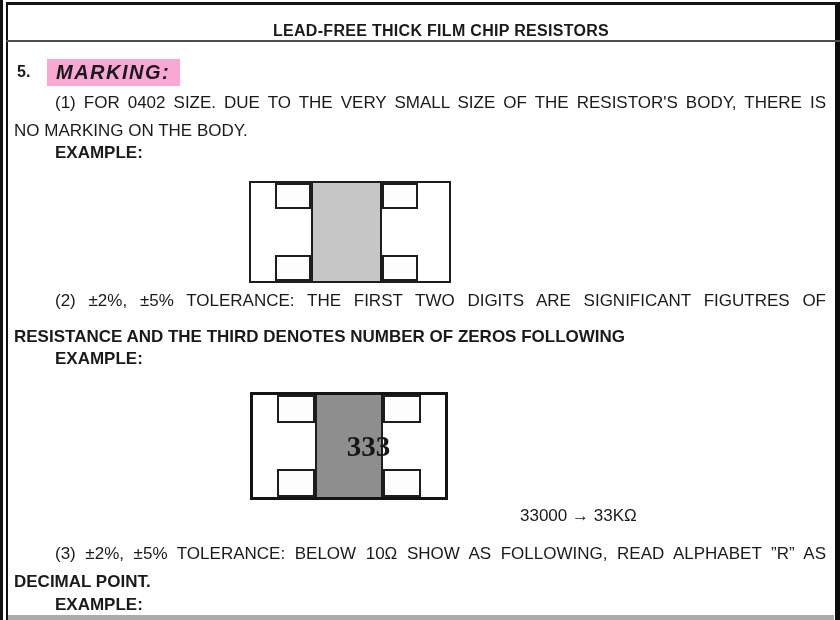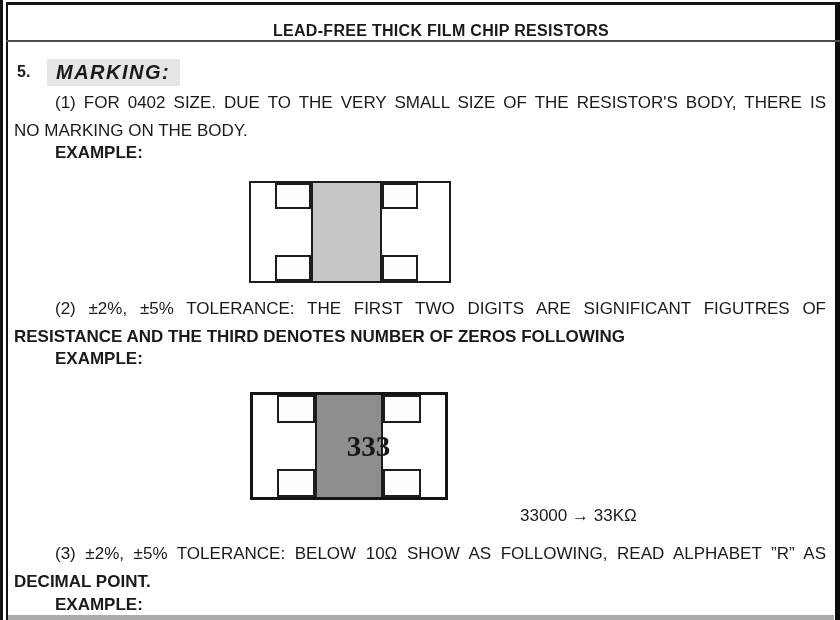--- a/index.html
+++ b/index.html
@@ -53,37 +53,37 @@
 <body>
 
 <div class="page-edge-left"></div>
 <div class="main-box"></div>
 
 <div class="header-box">
   <span>LEAD-FREE THICK FILM CHIP RESISTORS</span>
 </div>
 
 <span class="sec-num">5.</span>
-<span class="sec-title" style="background: #e5e5e5;">MARKING:</span>
+<span class="sec-title" style="background: #f9a8d4;">MARKING:</span>
 
 <div class="tline just" style="left:55px;top:93px;width:771px;">(1) FOR 0402 SIZE. DUE TO THE VERY SMALL SIZE OF THE RESISTOR'S BODY, THERE IS</div>
 <div class="tline" style="left:14px;top:121px;">NO MARKING ON THE BODY.</div>
 <div class="tline bold" style="left:55px;top:143px;">EXAMPLE:</div>
 
 <div class="diagram d1">
   <div class="d-body" style="background: rgb(198, 198, 198);">
     <span class="marking-text"></span>
   </div>
   <div class="notch n-tl"></div>
   <div class="notch n-bl"></div>
   <div class="notch n-tr"></div>
   <div class="notch n-br"></div>
 </div>
 
-<div class="tline just" style="left:55px;top:299px;width:771px;">(2) ±2%, ±5% TOLERANCE: THE FIRST TWO DIGITS ARE SIGNIFICANT FIGUTRES OF</div>
+<div class="tline just" style="left:55px;top:291px;width:771px;">(2) ±2%, ±5% TOLERANCE: THE FIRST TWO DIGITS ARE SIGNIFICANT FIGUTRES OF</div>
 <div class="tline" style="left:14px;top:327px;font-weight:bold;">RESISTANCE AND THE THIRD DENOTES NUMBER OF ZEROS FOLLOWING</div>
 <div class="tline bold" style="left:55px;top:349px;">EXAMPLE:</div>
 
 <div class="diagram d2">
   <div class="d-body" style="background: rgb(142, 142, 142); padding-left: 39px;">
     <span class="marking-text">333</span>
   </div>
   <div class="notch n-tl"></div>
   <div class="notch n-bl"></div>
   <div class="notch n-tr"></div>

